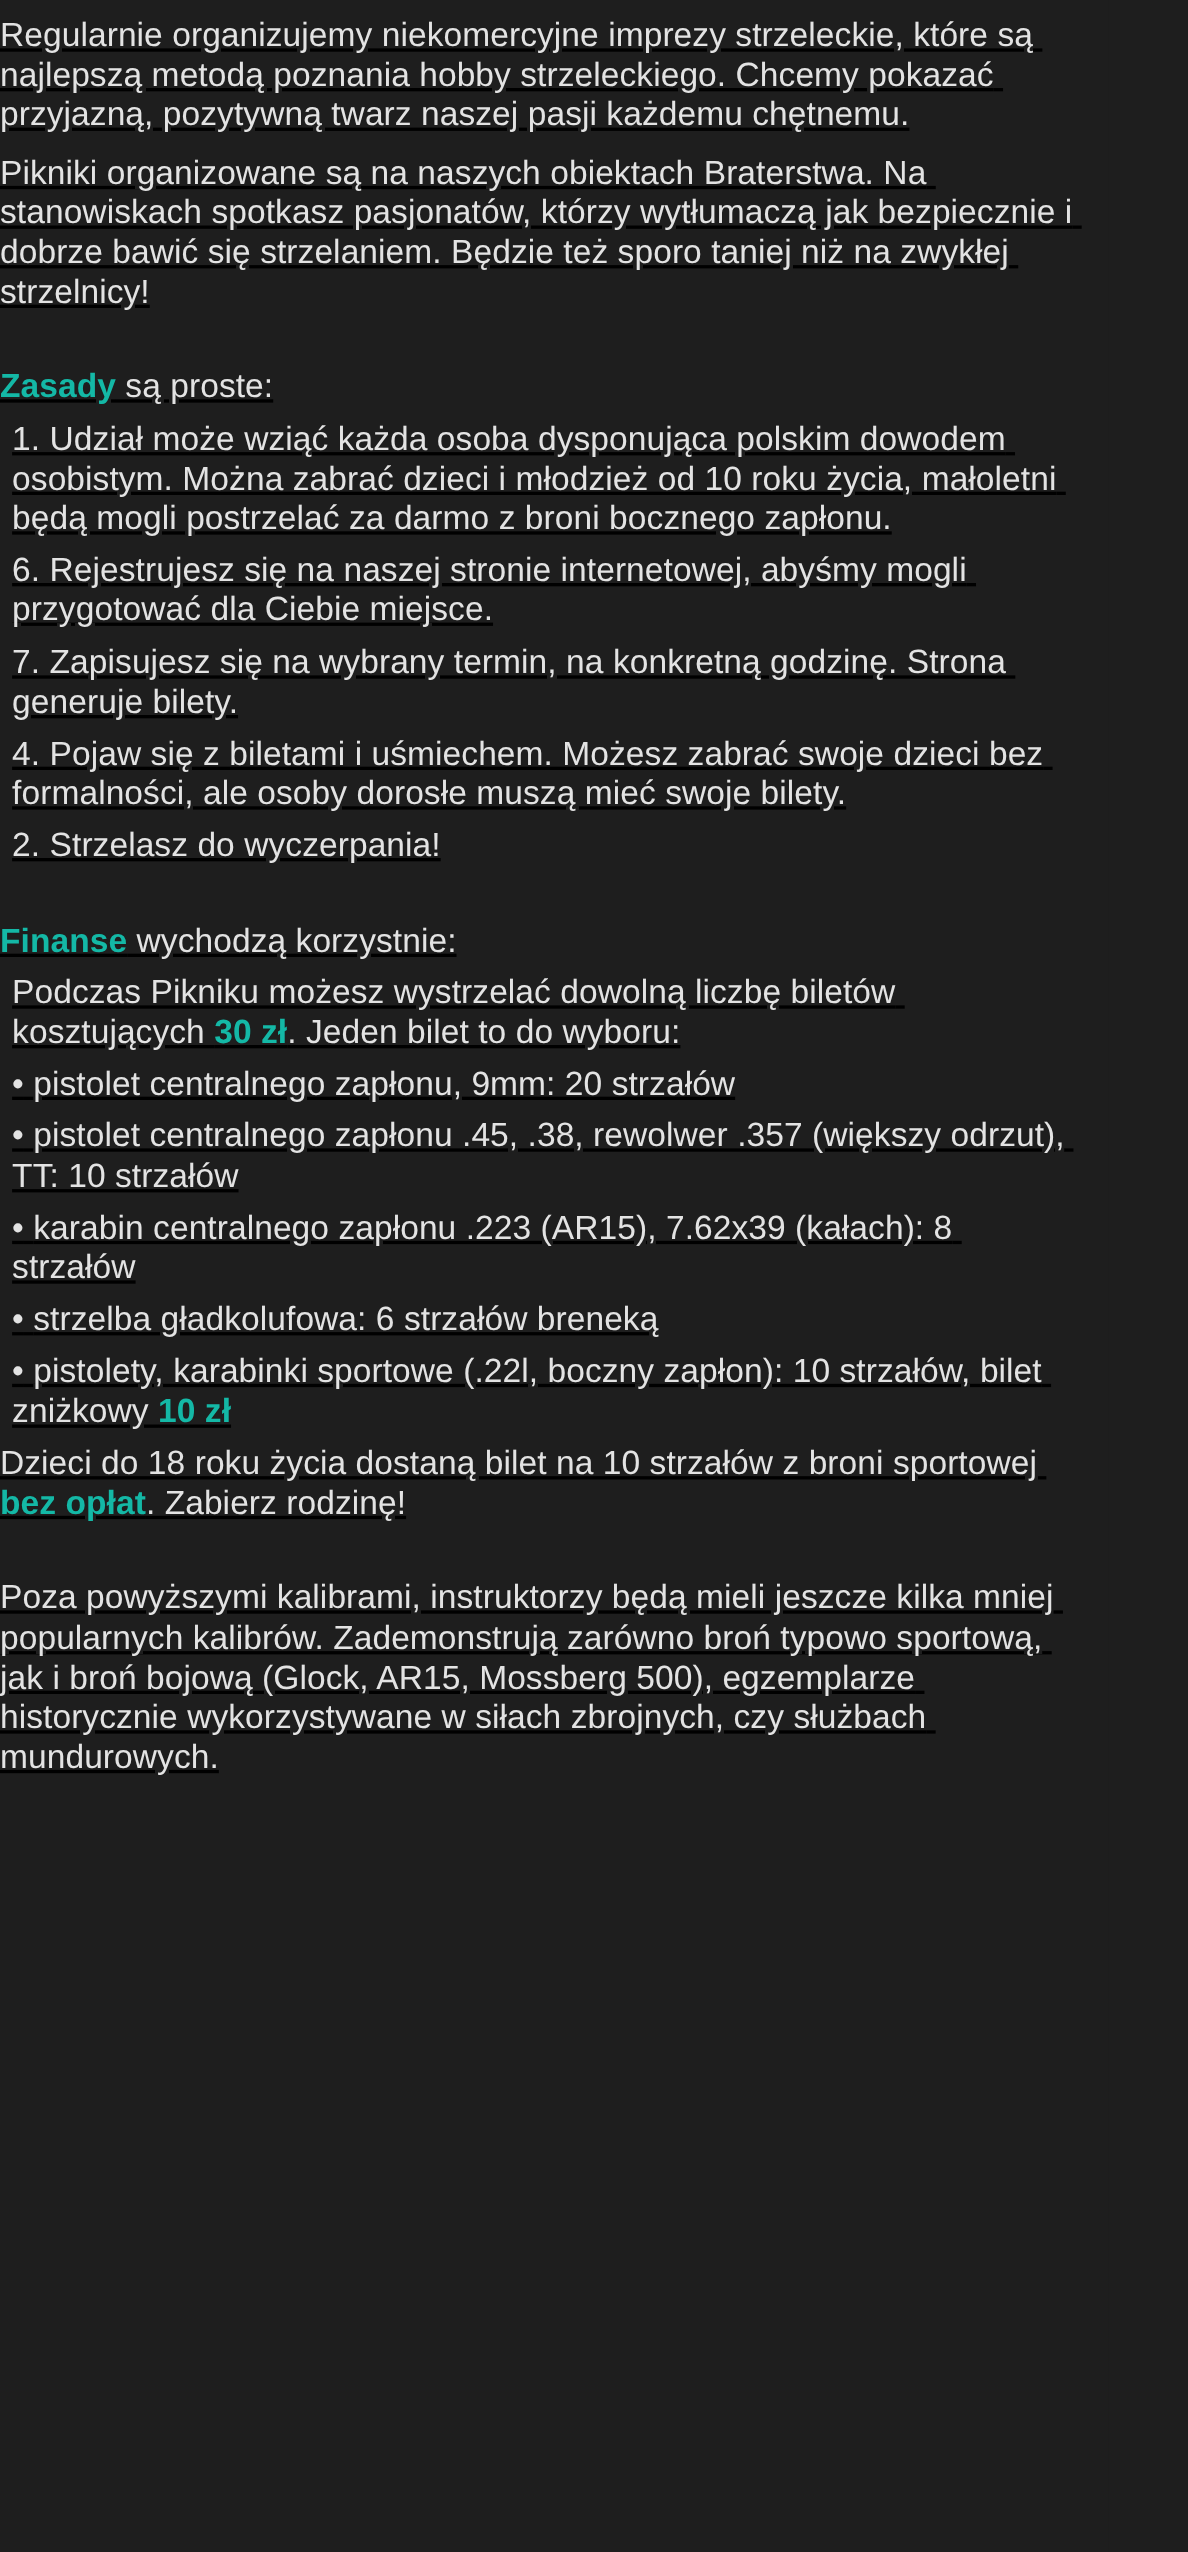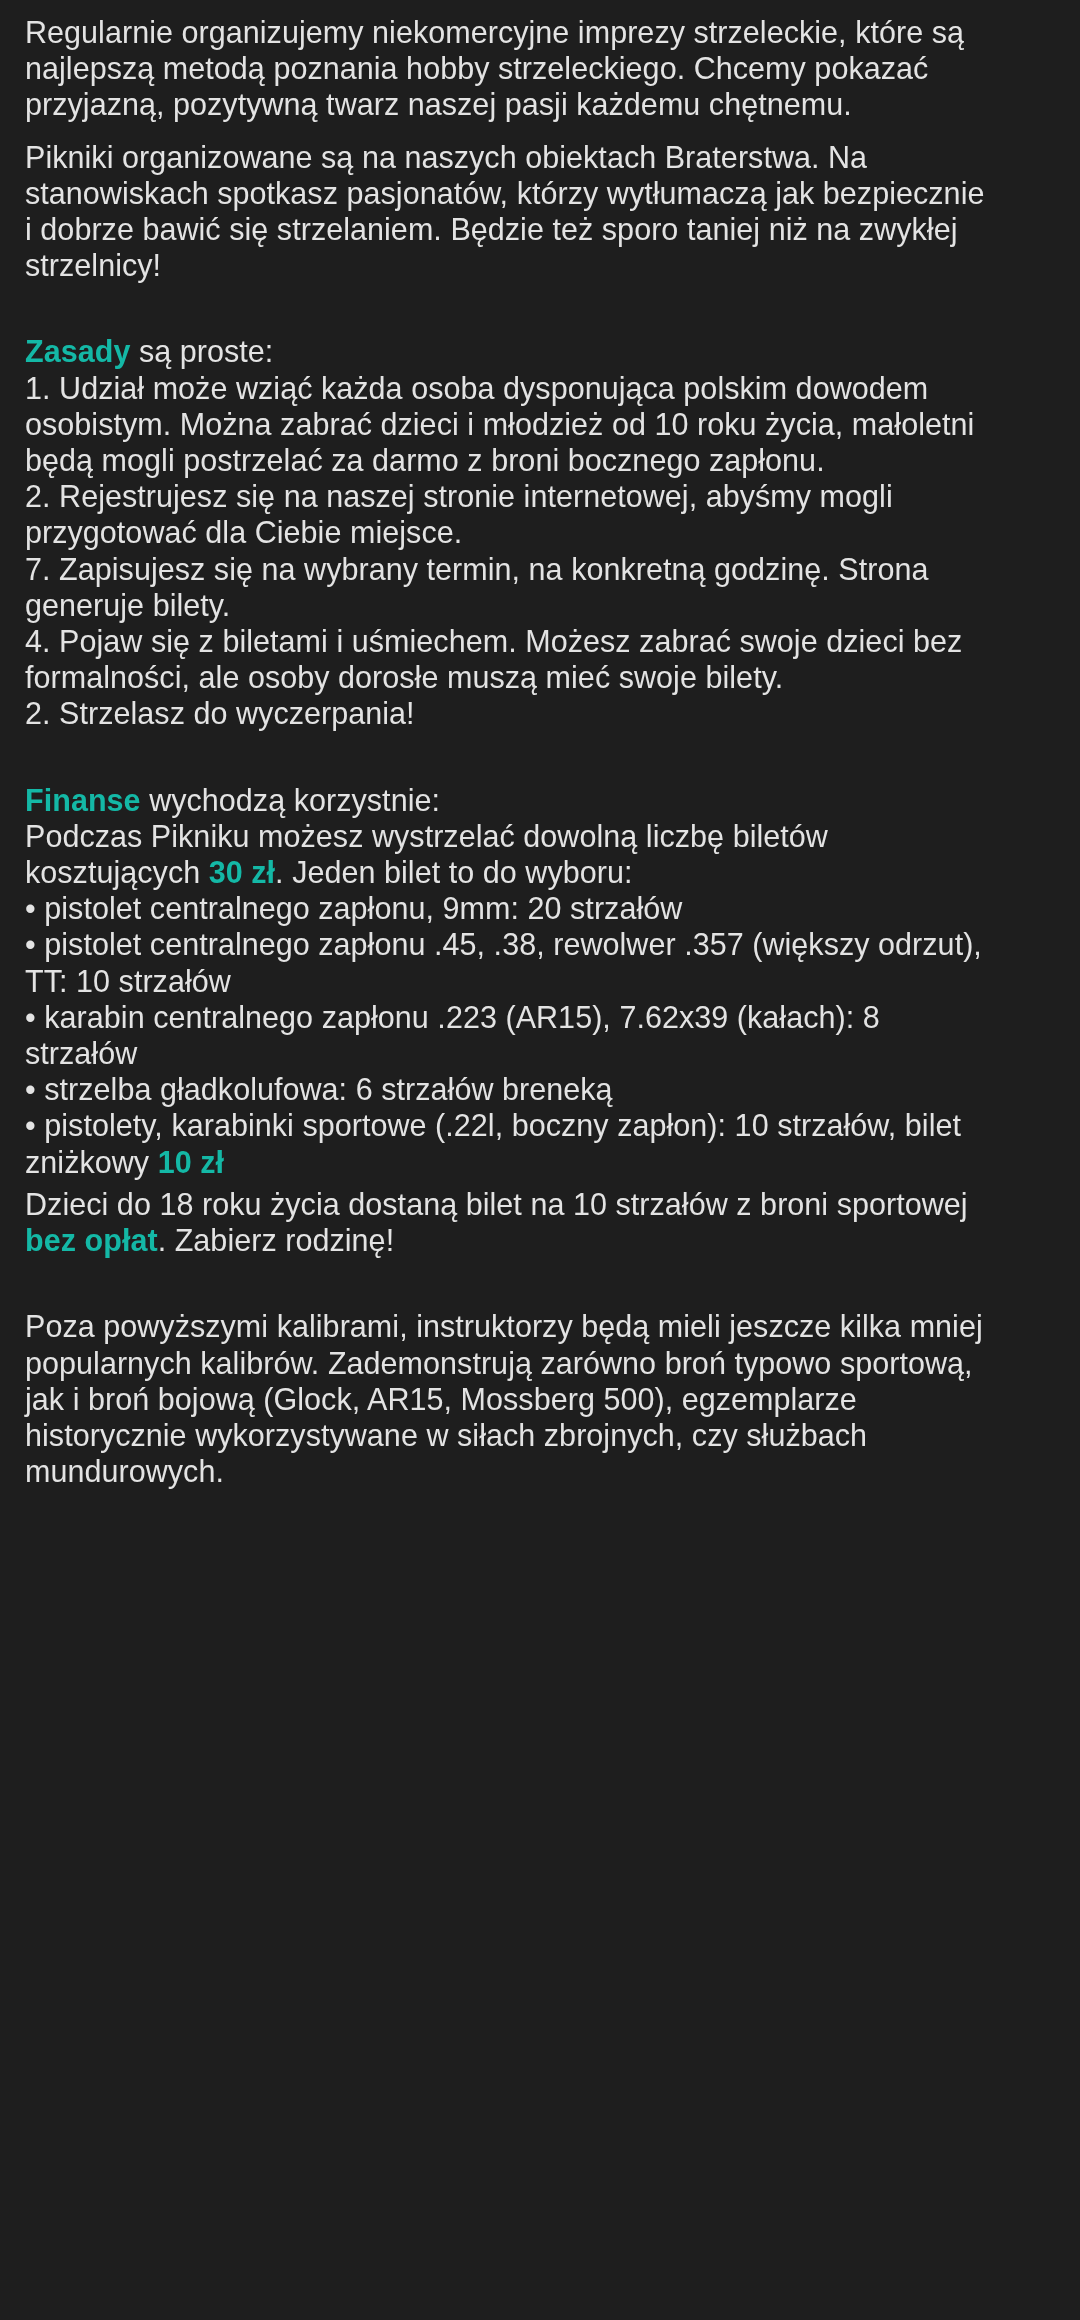--- a/index.html
+++ b/index.html
@@ -14,58 +14,59 @@
     font-family: "Liberation Sans", "DejaVu Sans", sans-serif;
     -webkit-font-smoothing: antialiased;
     overflow: hidden;
   }
 
   .page {
     box-sizing: border-box;
     width: 1008px;
     height: 2320px;
     background: #1e1e1e;
-    padding: 4px 18px 0 25px;
+    padding: 4px 18px 0 0;
+    text-decoration: underline;
   }
 
   .block {
     color: #e3e3e3;
     font-size: 30.5px;
     line-height: 36.2px;
     letter-spacing: 0.05px;
     white-space: pre-wrap;
     word-break: normal;
   }
 
   
   .p-intro   { margin: 10px 0 0 0; }
   .p-next    { margin: 16px 0 0 0; }
   .p-gap-lg  { margin: 50px 0 0 0; }
-  .p-tight   { margin: 0; }
+  .p-tight   { margin: 11px; }
   .p-small   { margin: 6px 0 0 0; }
 
   b, strong {
     font-weight: 700;
     color: #14b8a6;
   }
 </style>
 </head>
 <body>
 
 <div class="page">
 
   <p class="block p-intro">Regularnie organizujemy niekomercyjne imprezy strzeleckie, które są najlepszą metodą poznania hobby strzeleckiego. Chcemy pokazać przyjazną, pozytywną twarz naszej pasji każdemu chętnemu.</p>
 
   <p class="block p-next">Pikniki organizowane są na naszych obiektach Braterstwa. Na stanowiskach spotkasz pasjonatów, którzy wytłumaczą jak bezpiecznie i dobrze bawić się strzelaniem. Będzie też sporo taniej niż na zwykłej strzelnicy!</p>
 
   <p class="block p-gap-lg"><b>Zasady</b><span> są proste:</span></p>
 
   <p class="block p-tight">1. Udział może wziąć każda osoba dysponująca polskim dowodem osobistym. Można zabrać dzieci i młodzież od 10 roku życia, małoletni będą mogli postrzelać za darmo z broni bocznego zapłonu.</p>
 
-  <p class="block p-tight">2. Rejestrujesz się na naszej stronie internetowej, abyśmy mogli przygotować dla Ciebie miejsce.</p>
+  <p class="block p-tight">6. Rejestrujesz się na naszej stronie internetowej, abyśmy mogli przygotować dla Ciebie miejsce.</p>
 
   <p class="block p-tight">7. Zapisujesz się na wybrany termin, na konkretną godzinę. Strona generuje bilety.</p>
 
   <p class="block p-tight">4. Pojaw się z biletami i uśmiechem. Możesz zabrać swoje dzieci bez formalności, ale osoby dorosłe muszą mieć swoje bilety.</p>
 
   <p class="block p-tight">2. Strzelasz do wyczerpania!</p>
 
   <p class="block p-gap-lg"><b>Finanse</b><span> wychodzą korzystnie:</span></p>
 
   <p class="block p-tight"><span>Podczas Pikniku możesz wystrzelać dowolną liczbę biletów kosztujących </span><b>30 zł</b><span>. Jeden bilet to do wyboru:</span></p>

